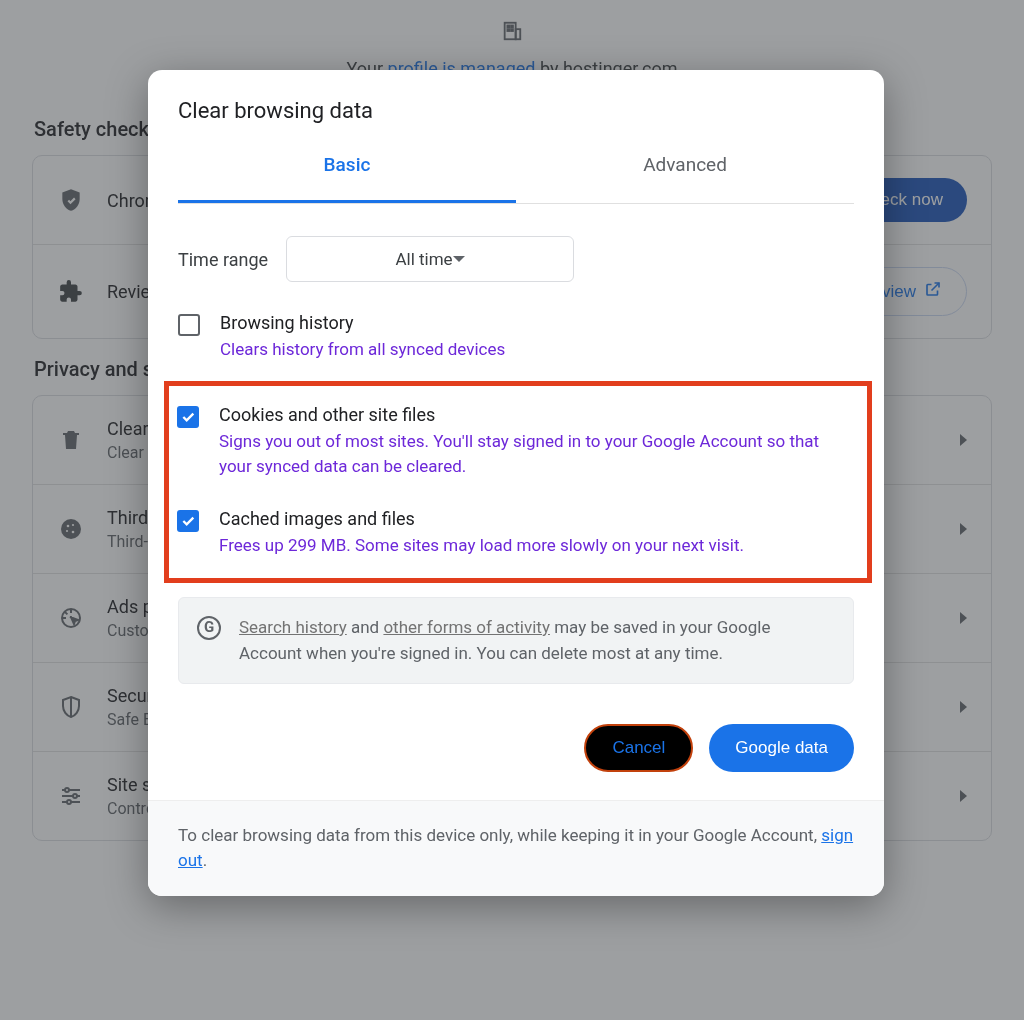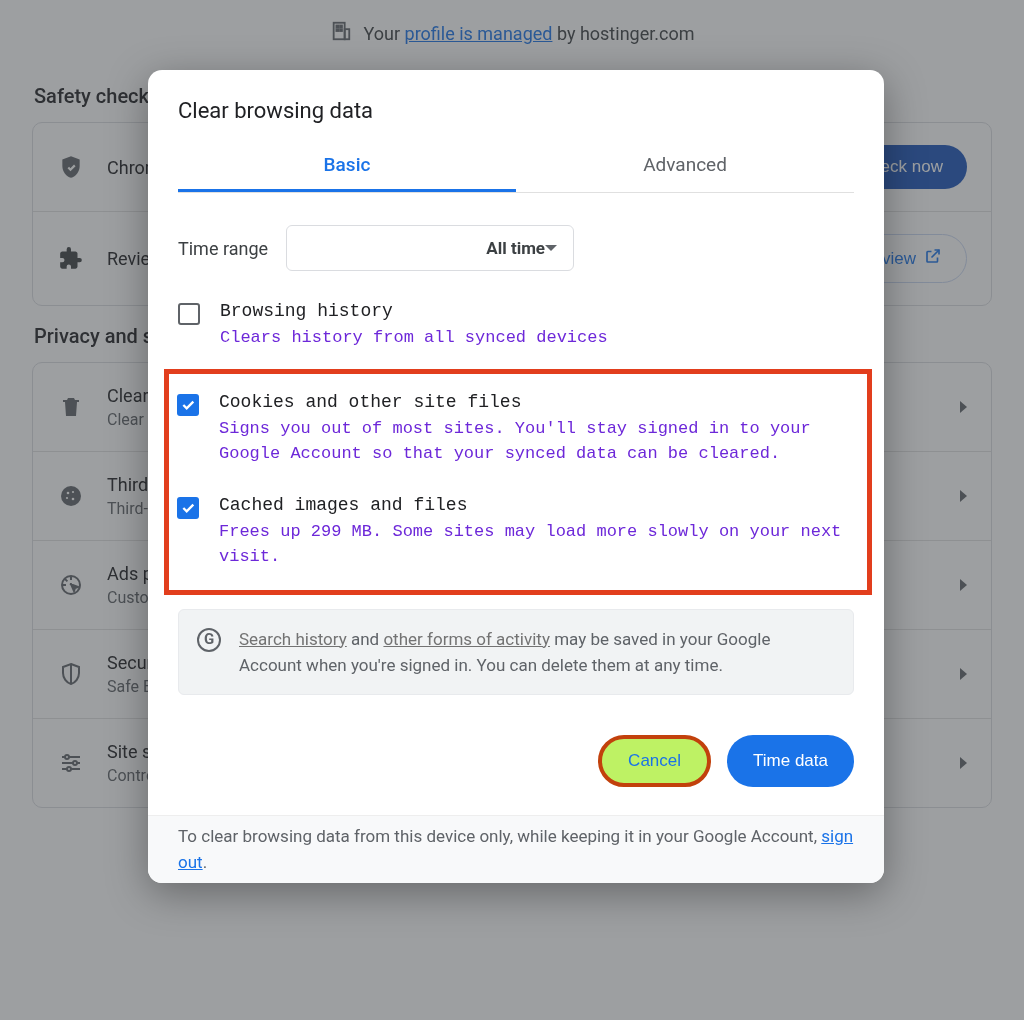--- a/index.html
+++ b/index.html
@@ -1,21 +1,21 @@
 <!DOCTYPE html>
 <html><head>
 <meta charset="utf-8">
 <style>
   * { box-sizing: border-box; margin: 0; padding: 0; }
   html, body { width: 1024px; height: 1020px; overflow: hidden; font-family: "Segoe UI", Roboto, Arial, sans-serif; color: #202124; }
   body { position: relative; background: #fff; }
 
   
   .bg-page { width: 100%; height: 100%; padding: 0 32px 32px; }
-  .managed-bar { text-align: center; padding: 20px 0; font-size: 18px; color: #3c4043; display:flex; align-items:center; justify-content:center; gap:12px;}
+  .managed-bar { text-align: center; padding: 20px 0; font-size: 18px; color: #3c4043; display:flex; align-items:center; justify-content:center; gap:12px;flex-direction:column;}
   .managed-bar .link { color:#1a73e8; text-decoration:underline; }
   .section-title { font-size: 20px; color:#202124; margin: 18px 0 14px 2px; font-weight: 500; }
   .card { border:1px solid #dadce0; border-radius:10px; }
   .row { display:flex; align-items:center; padding:22px 24px; border-bottom:1px solid #e0e0e0; }
   .row:last-child { border-bottom:none; }
   .row .lefticon { width:28px; height:28px; margin-right:22px; color:#5f6368; display:flex; align-items:center; justify-content:center; }
   .row .texts { flex:1; }
   .row .texts .t1 { font-size:18px; color:#202124; }
   .row .texts .t2 { font-size:16px; color:#5f6368; margin-top:4px; }
   .row .rightctl { display:flex; align-items:center; gap:14px; }
@@ -25,50 +25,50 @@
   .pill-outline { background:#fff; color:#1a73e8; border:1px solid #c9d6f0; display:flex; align-items:center; gap:8px; }
 
   
   .scrim { position:absolute; inset:0; background:rgba(60,64,67,0.5); }
 
   
   .modal { position:absolute; top:70px; left:148px; width:736px; background:#fff; border-radius:14px; box-shadow:0 10px 40px rgba(0,0,0,0.35); overflow:hidden; display:flex; flex-direction:column; }
   .modal-header { padding:28px 30px 8px; }
   .modal-title { font-size:22px; color:#202124; }
   .tabs { display:flex; border-bottom:1px solid #e0e0e0; margin-top:16px; }
-  .tab { flex:1; text-align:center; padding:14px 0 13px; font-size:19px; color:#5f6368; cursor:pointer; }
+  .tab { flex:1; text-align:center; padding:14px 0 24px; font-size:19px; color:#5f6368; cursor:pointer; }
   .tab.active { color:#1a73e8; border-bottom:3px solid #1a73e8; font-weight:500; }
 
   .modal-body { padding: 20px 30px 16px 30px; }
   .timerow { display:flex; align-items:center; gap:18px; margin:4px 0 20px; }
   .timerow label { font-size:18px; color:#3c4043; }
   .select { position:relative; width:288px; }
-  .select .box { border:1px solid #dadce0; border-radius:6px; padding:12px 16px; font-size:17px; color:#3c4043; display:flex; align-items:center; justify-content:flex-end; background:#fff; cursor:pointer;font-weight:bold; }
+  .select .box { border:1px solid #dadce0; border-radius:6px; padding:12px 16px; font-size:17px; color:#3c4043; display:flex; align-items:center; justify-content:center; background:#fff; cursor:pointer; }
   .select .caret { width:0; height:0; border-left:6px solid transparent; border-right:6px solid transparent; border-top:6px solid #5f6368; }
 
-  .opt { display:flex; align-items:flex-start; gap:20px; padding:10px 0 18px;font-family:Liberation Mono, monospace; }
+  .opt { display:flex; align-items:flex-start; gap:20px; padding:10px 0 18px; }
   .chk { width:22px; height:22px; border-radius:3px; flex-shrink:0; margin-top:2px; display:flex; align-items:center; justify-content:center; cursor:pointer; }
   .chk.unchecked { border:2px solid #5f6368; background:#fff; }
   .chk.checked { background:#1a73e8; }
   .chk.checked svg { stroke:#fff; }
   .opt .txts .h { font-size:18px; color:#202124; margin-bottom:4px; }
   .opt .txts .d { font-size:17px; color:#6d28d9; line-height:1.5; }
 
   .highlight-box { border:5px solid #e23e1d; padding:8px 14px 2px 8px; margin:0 -18px 14px -14px; }
 
   .info-box { background:#f1f3f4; border:1px solid #e8eaed; border-radius:6px; padding:16px 18px; display:flex; gap:18px; font-size:17px; color:#5f6368; line-height:1.55; margin-bottom:0; }
   .info-box .g-icon { width:24px; height:24px; flex-shrink:0; border:2px solid #5f6368; border-radius:50%; display:flex; align-items:center; justify-content:center; font-weight:bold; font-size:15px; color:#5f6368; margin-top:2px;}
   .info-box .il { color:#737373; text-decoration:underline; }
 
   .modal-actions { display:flex; justify-content:flex-end; gap:16px; padding:24px 30px 28px; }
   .btn { border-radius:999px; padding:12px 26px; font-size:17px; font-weight:500; cursor:pointer; }
-  .btn-outline { background:#bef264; border:4px solid #c2410c; color:#1a73e8; }
+  .btn-outline { background:#000000; border:2px solid #c2410c; color:#1a73e8; }
   .btn-primary { background:#1a73e8; border:none; color:#fff; }
 
-  .modal-footer { background:#f8f9fa; border-top:1px solid #eee; padding:8px 30px; font-size:17px; color:#5f6368; line-height:1.5; }
+  .modal-footer { background:#f8f9fa; border-top:1px solid #eee; padding:22px 30px; font-size:17px; color:#5f6368; line-height:1.5; }
   .modal-footer .il { color:#1a73e8; text-decoration:underline; cursor:pointer; }
 </style>
 </head>
 <body>
 
 <div class="bg-page">
   <div class="managed-bar">
     <span>
       <svg width="22" height="22" viewBox="0 0 24 24" fill="none" stroke="#5f6368" stroke-width="2">
           <rect x="4" y="3" width="12" height="18"></rect>
@@ -260,26 +260,26 @@
         <div class="txts">
           <div class="h">Cached images and files</div>
           <div class="d">Frees up 299 MB. Some sites may load more slowly on your next visit.</div>
         </div>
       </div>
     </div>
 
     <div class="info-box">
       <div class="g-icon">G</div>
       <div>
-        <span class="il">Search history</span><span> and </span><span class="il">other forms of activity</span><span> may be saved in your Google Account when you're signed in. You can delete them at any time.</span>
+        <span class="il">Search history</span><span> and </span><span class="il">other forms of activity</span><span> may be saved in your Google Account when you're signed in. You can delete most at any time.</span>
       </div>
     </div>
   </div>
 
   <div class="modal-actions">
     <button class="btn btn-outline">Cancel</button>
-    <button class="btn btn-primary">Time data</button>
+    <button class="btn btn-primary">Google data</button>
   </div>
 
   <div class="modal-footer">
     <span>To clear browsing data from this device only, while keeping it in your Google Account, </span><span class="il">sign out</span><span>.</span>
   </div>
 </div>
 
 </body></html>

